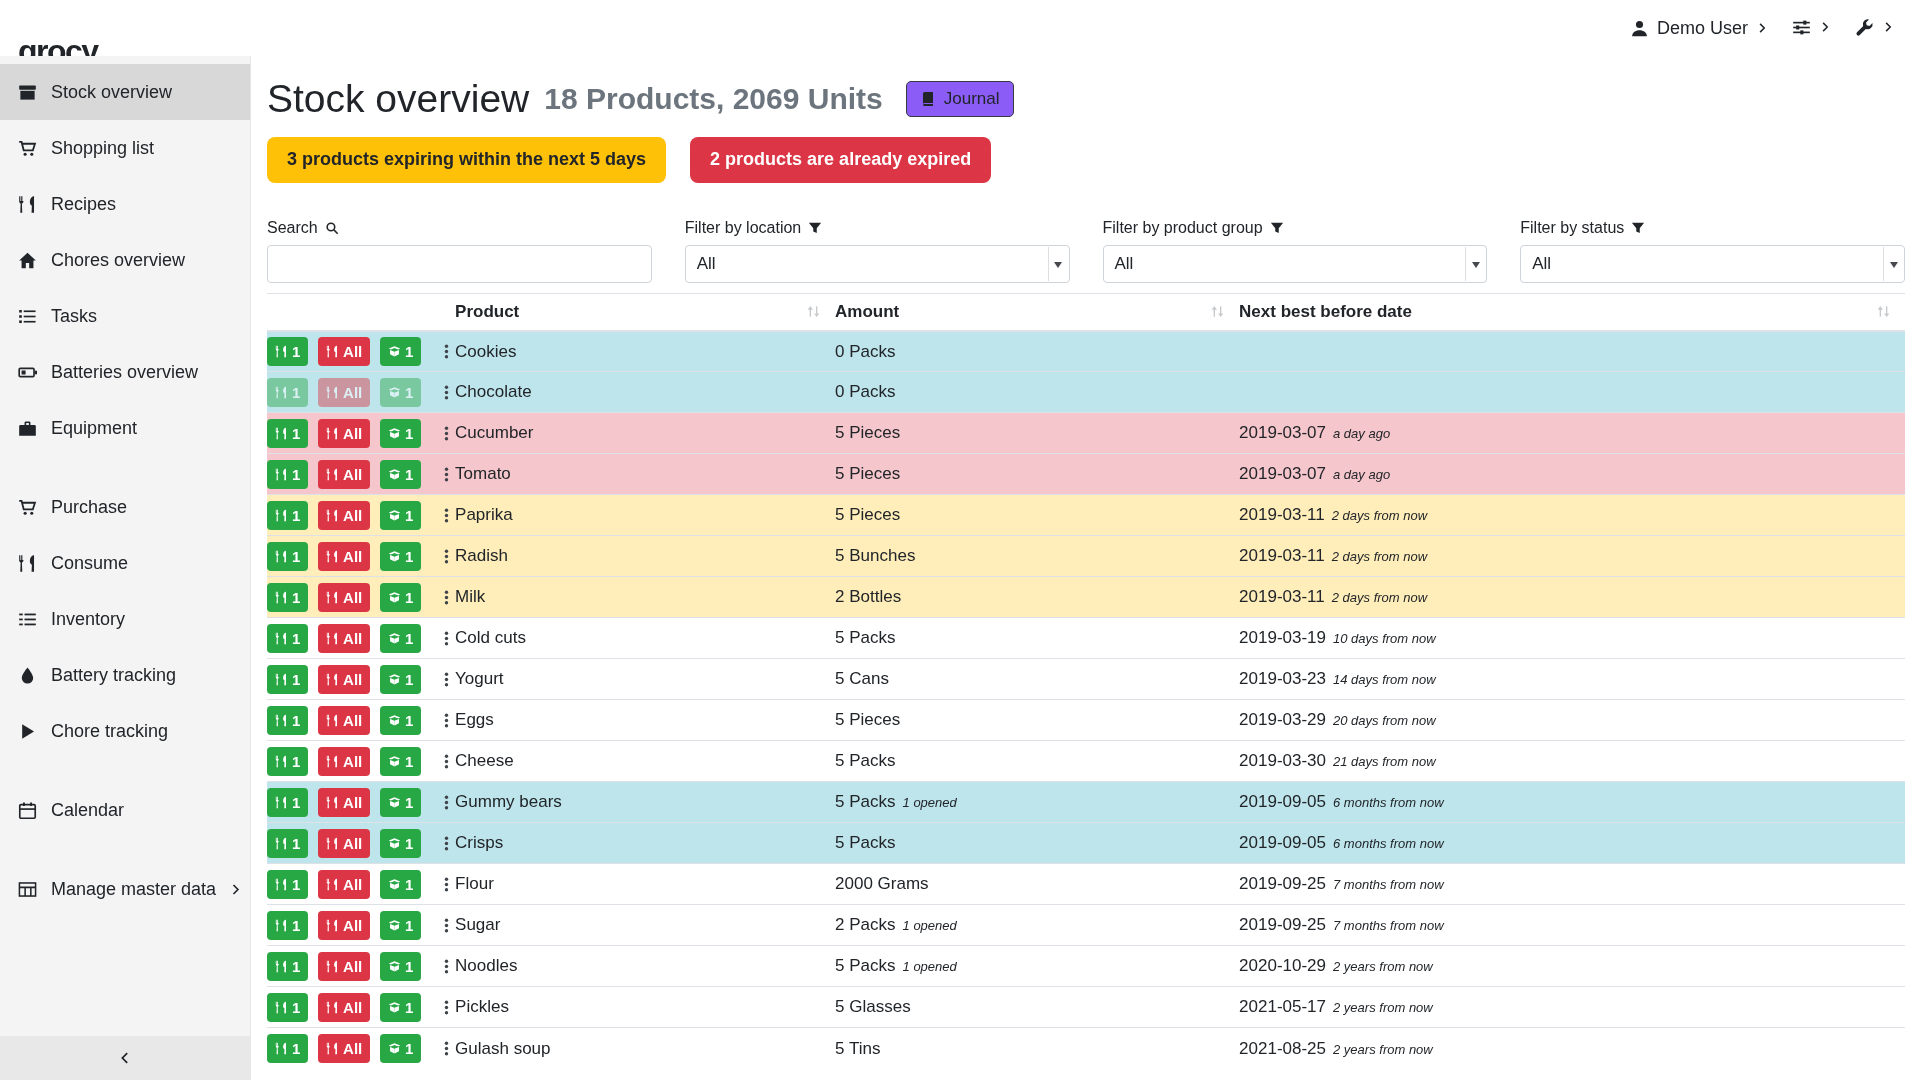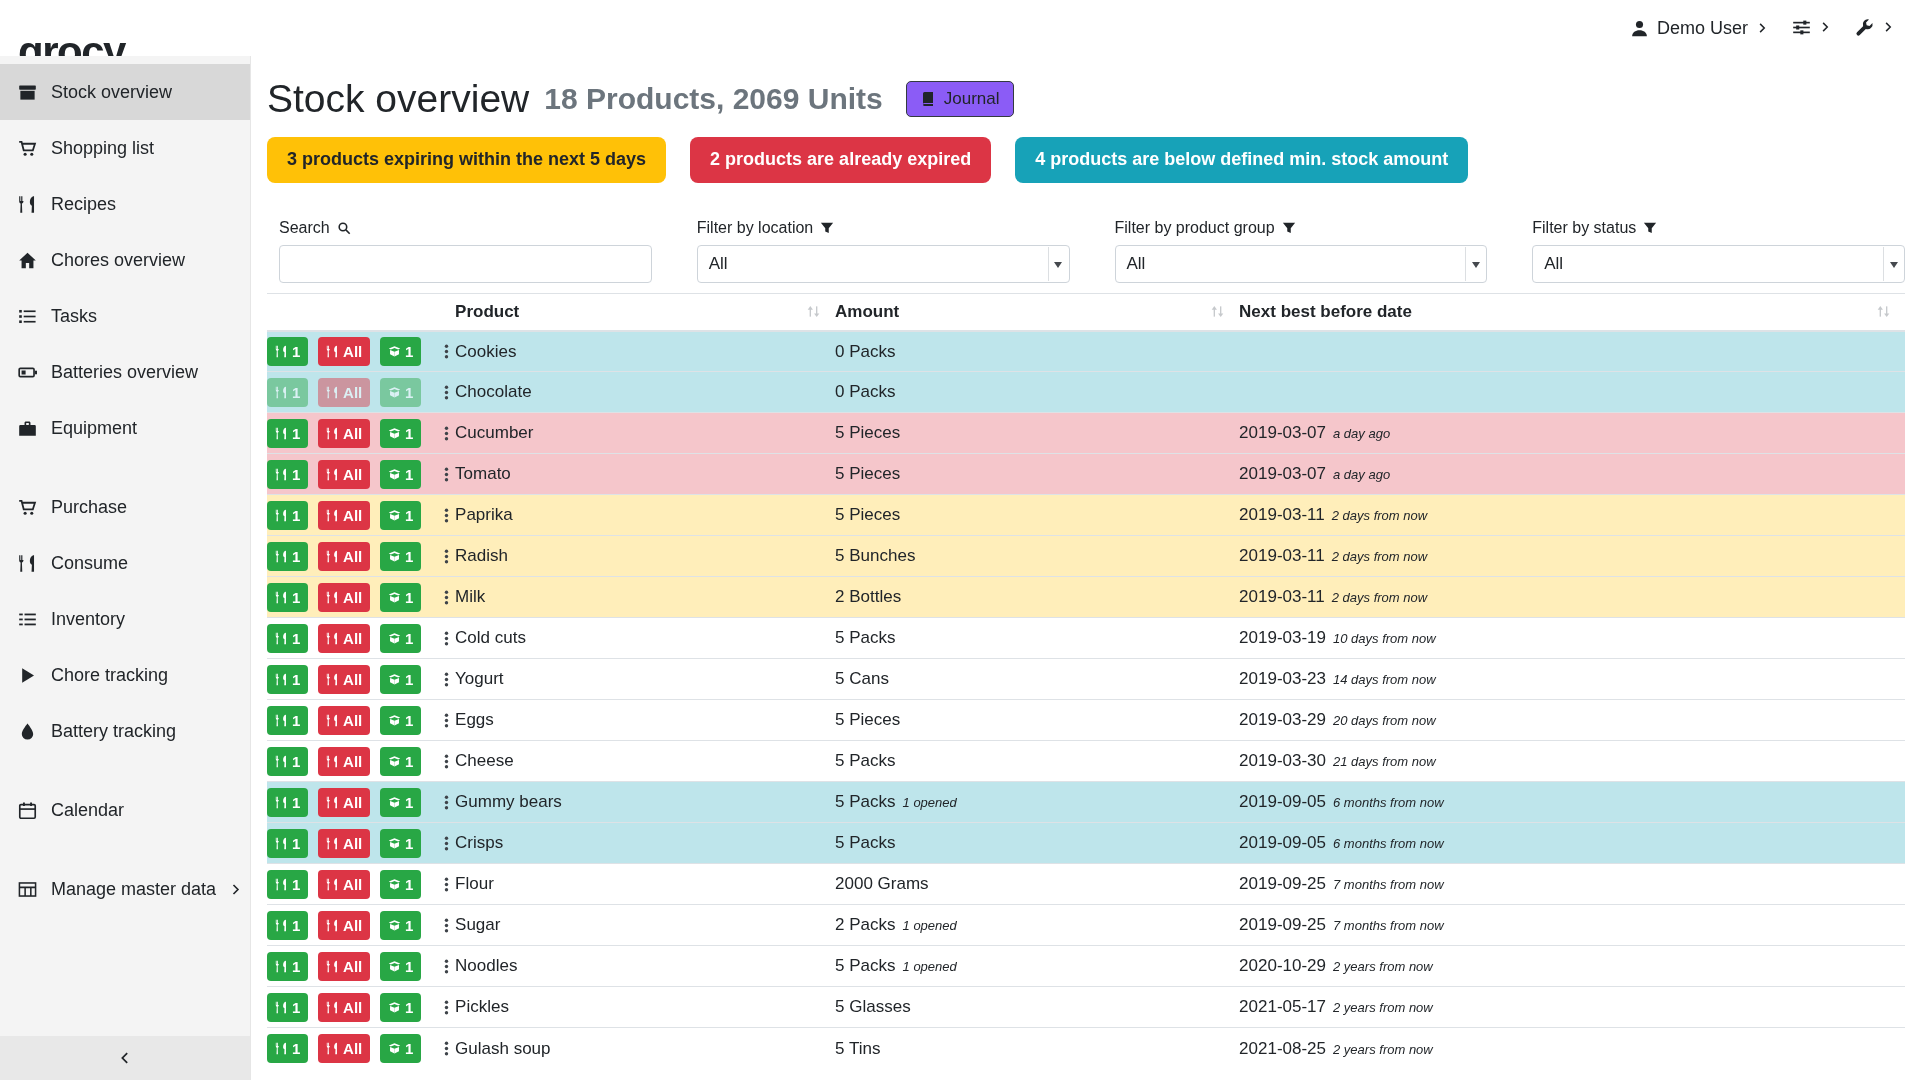--- a/index.html
+++ b/index.html
@@ -7,21 +7,21 @@
   body {
     font-family: "Liberation Sans", sans-serif;
     color:#212529; background:#ffffff; font-size:17px;
     width:1920px; height:1080px; overflow:hidden;
   }
   [data-icon] svg { display:block; }
 
   
   .navbar { height:56px; display:flex; align-items:center; justify-content:space-between;
             padding:0 26px 0 18px; background:#fff; }
-  .logo { font-size:42px; font-weight:800; letter-spacing:-1.5px; cursor:pointer;margin-top:47px; }
+  .logo { font-size:32px; font-weight:800; letter-spacing:-1.5px; cursor:pointer;margin-top:47px; }
   .nav-right { display:flex; align-items:flex-start; gap:24px; }
   .nav-group { display:flex; align-items:center; gap:8px; cursor:pointer; font-size:18px; color:#212529; }
   .nav-icon svg { width:19px; height:19px; }
   .nav-chevron svg { width:12px; height:12px; }
 
   
   .app { display:flex; height:calc(100% - 56px); }
   .sidebar { width:251px; flex:0 0 251px; background:#f4f4f4; border-right:1px solid #e6e6e6;
              position:relative; padding-top:8px; }
   .sidebar-item { height:56px; display:flex; align-items:center; gap:13px; padding:0 17px;
@@ -48,21 +48,21 @@
                  padding:7px 13px; margin-left:8px; cursor:pointer; font-family:inherit; }
   .btn-journal svg { width:16px; height:16px; }
 
   
   .alerts { display:flex; gap:24px; margin-top:16px; }
   .alert-pill { height:46px; display:inline-flex; align-items:center; padding:0 20px;
                 border-radius:8px; font-size:18px; font-weight:700; cursor:pointer; white-space:nowrap; }
 
   
   .filters { display:flex; gap:33px; margin-top:36px; }
-  .filter-col { flex:1; min-width:0;margin-left:12px; }
+  .filter-col { flex:1; min-width:0; }
   .filter-label { display:flex; align-items:center; gap:7px; font-size:16px; margin-bottom:8px; }
   .filter-label svg { width:14px; height:14px; }
   .text-input { width:100%; height:38px; border:1px solid #ced4da; border-radius:4px;
                 padding:0 10px; font-size:17px; font-family:inherit; color:#212529; background:#fff; }
   .select { height:38px; border:1px solid #ced4da; border-radius:4px; background:#fff;
             display:flex; align-items:center; padding:0 11px; position:relative; cursor:pointer; }
   .arrow-zone { position:absolute; top:1px; right:1px; bottom:1px; width:20px; display:flex;
                 align-items:center; justify-content:center; border-left:1px solid #dcdfe2;
                 background:#fff; border-radius:0 3px 3px 0; }
   .caret { width:0; height:0; border:4.5px solid transparent; border-top:6px solid #45494e; margin-top:6px; }
@@ -252,35 +252,35 @@
               <rect x="1" y="11.4" width="3" height="1.5"></rect>
               <rect x="5.5" y="3" width="9.5" height="1.5"></rect>
               <rect x="5.5" y="7.2" width="9.5" height="1.5"></rect>
               <rect x="5.5" y="11.4" width="9.5" height="1.5"></rect>
             </svg>
           </span>
     <span class="s-label">Inventory</span>
 
   </div>
         <div class="sidebar-item">
+    <span class="s-icon" data-icon="droplet">
+            <svg viewBox="0 0 16 16" fill="currentColor">
+              <path d="M8 1.2S3.2 7 3.2 10a4.8 4.8 0 0 0 9.6 0C12.8 7 8 1.2 8 1.2z"></path>
+            </svg>
+          </span>
+    <span class="s-label">Battery tracking</span>
+
+  </div>
+        <div class="sidebar-item">
     <span class="s-icon" data-icon="play">
             <svg viewBox="0 0 16 16" fill="currentColor">
               <path d="M3.5 1.8l10 6.2-10 6.2z"></path>
             </svg>
           </span>
     <span class="s-label">Chore tracking</span>
-
-  </div>
-        <div class="sidebar-item">
-    <span class="s-icon" data-icon="droplet">
-            <svg viewBox="0 0 16 16" fill="currentColor">
-              <path d="M8 1.2S3.2 7 3.2 10a4.8 4.8 0 0 0 9.6 0C12.8 7 8 1.2 8 1.2z"></path>
-            </svg>
-          </span>
-    <span class="s-label">Battery tracking</span>
 
   </div>
         <div class="sidebar-item gap">
     <span class="s-icon" data-icon="calendar">
             <svg viewBox="0 0 16 16">
               <rect x="1.5" y="3" width="13" height="11.5" rx="1" fill="none" stroke="currentColor" stroke-width="1.4"></rect>
               <path d="M1.5 6.8h13" stroke="currentColor" stroke-width="1.4"></path>
               <path d="M5 1.2v3M11 1.2v3" stroke="currentColor" stroke-width="1.6"></path>
             </svg>
           </span>
@@ -324,21 +324,20 @@
                 <path d="M4.5 13H13v2H4.5A1.5 1.5 0 0 1 3 13.5 1.5 1.5 0 0 1 4.5 13z"></path>
               </svg>
             </span>
           <span>Journal</span>
         </button>
       </div>
 
       <div class="alerts">
           <div class="alert-pill" style="background: rgb(255, 193, 7); color: rgb(33, 37, 41);">3 products expiring within the next 5 days</div>
           <div class="alert-pill" style="background: rgb(220, 53, 69); color: rgb(255, 255, 255);">2 products are already expired</div>
-          <div class="alert-pill" style="background: rgb(23, 162, 184); color: rgb(255, 255, 255);">4 products are below defined min. stock amount</div>
         </div>
 
       <div class="filters">
         <div class="filter-col">
           <div class="filter-label">
             <span>Search</span>
             <span data-icon="search">
                 <svg viewBox="0 0 16 16" fill="none" stroke="currentColor" stroke-width="1.8">
                   <circle cx="6.8" cy="6.8" r="4.3"></circle>
                   <path d="M10.2 10.2L14.5 14.5"></path>

